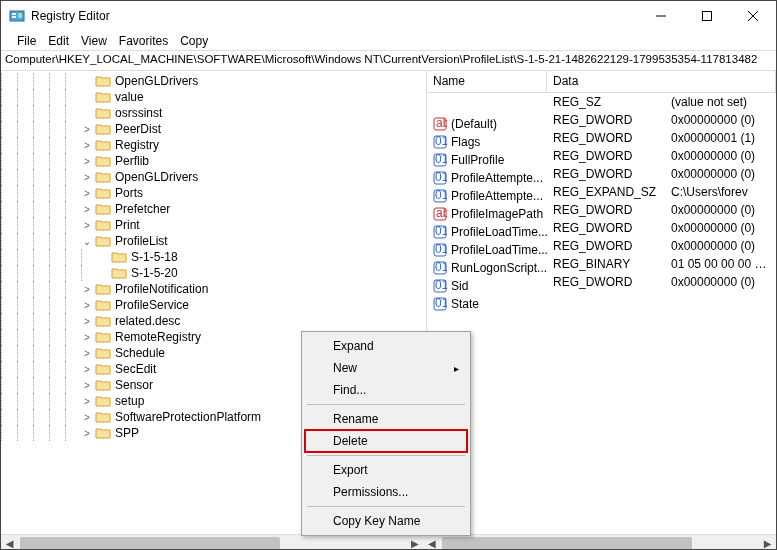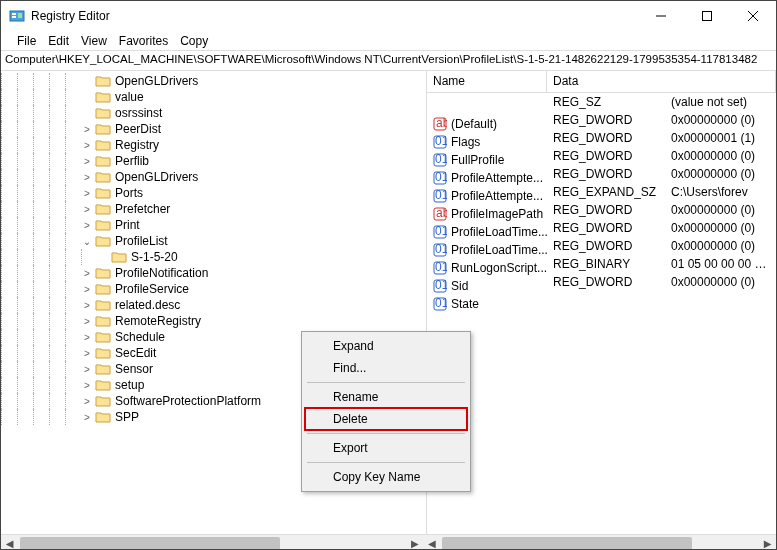--- a/index.html
+++ b/index.html
@@ -224,20 +224,33 @@
           <span class="indent dotline" style="width:16px;height:16px;display:inline-block"></span>
           <span class="indent dotline" style="width:16px;height:16px;display:inline-block"></span>
           <span class="indent dotline" style="width:16px;height:16px;display:inline-block"></span>
           <span class="indent dotline" style="width:16px;height:16px;display:inline-block"></span>
           <span class="indent dotline" style="width:16px;height:16px;display:inline-block"></span>
           <span class="indent dotline" style="width:16px;height:16px;display:inline-block"></span>
           <span class="expander"></span>
           <span class="folder-icon"><svg viewBox="0 0 16 14">
               <path d="M1 3 L1 12 L15 12 L15 4 L7 4 L6 3 Z" fill="#ffe29a" stroke="#caa33a"></path>
             </svg></span>
+          <span class="label">S-1-5-18</span>
+        </div>
+        <div class="tree-row">
+          <span class="indent dotline" style="width:16px;height:16px;display:inline-block"></span>
+          <span class="indent dotline" style="width:16px;height:16px;display:inline-block"></span>
+          <span class="indent dotline" style="width:16px;height:16px;display:inline-block"></span>
+          <span class="indent dotline" style="width:16px;height:16px;display:inline-block"></span>
+          <span class="indent dotline" style="width:16px;height:16px;display:inline-block"></span>
+          <span class="indent dotline" style="width:16px;height:16px;display:inline-block"></span>
+          <span class="expander"></span>
+          <span class="folder-icon"><svg viewBox="0 0 16 14">
+              <path d="M1 3 L1 12 L15 12 L15 4 L7 4 L6 3 Z" fill="#ffe29a" stroke="#caa33a"></path>
+            </svg></span>
           <span class="label">S-1-5-20</span>
         </div>
         <div class="tree-row">
           <span class="indent dotline" style="width:16px;height:16px;display:inline-block"></span>
           <span class="indent dotline" style="width:16px;height:16px;display:inline-block"></span>
           <span class="indent dotline" style="width:16px;height:16px;display:inline-block"></span>
           <span class="indent dotline" style="width:16px;height:16px;display:inline-block"></span>
           <span class="indent dotline" style="width:16px;height:16px;display:inline-block"></span>
           <span class="expander">&gt;</span>
           <span class="folder-icon"><svg viewBox="0 0 16 14">
@@ -494,21 +507,23 @@
   <div class="arrow">▶</div>
   <div class="arrow">◀</div>
   <div class="track" style="flex:0.82">
       <div class="thumb" style="left:2px;width:250px"></div>
     </div>
   <div class="arrow">▶</div>
 </div>
 
 <div class="ctx" style="left:300px; top:330px; width:170px">
   <div class="ctx-item">Expand</div>
+  <div class="ctx-item hasSub">New</div>
   <div class="ctx-item">Find...</div>
   <div class="ctx-sep"></div>
   <div class="ctx-item">Rename</div>
   <div class="ctx-item hl">Delete</div>
   <div class="ctx-sep"></div>
   <div class="ctx-item">Export</div>
+  <div class="ctx-item">Permissions...</div>
   <div class="ctx-sep"></div>
   <div class="ctx-item">Copy Key Name</div>
 </div>
 
 </body></html>

